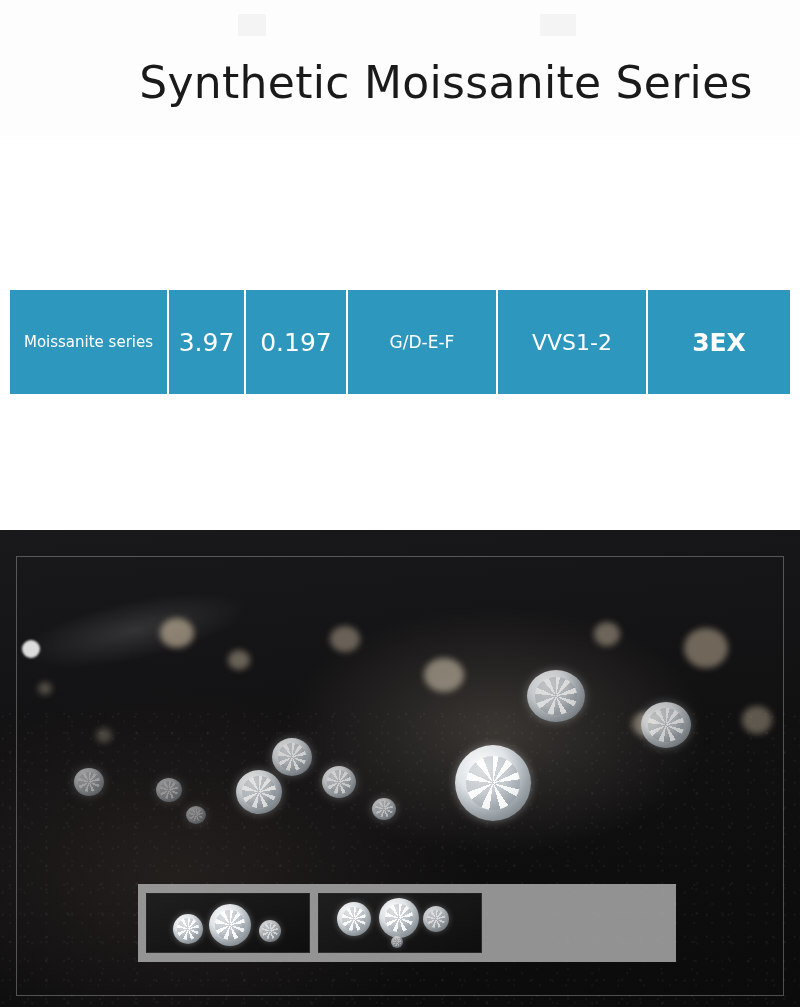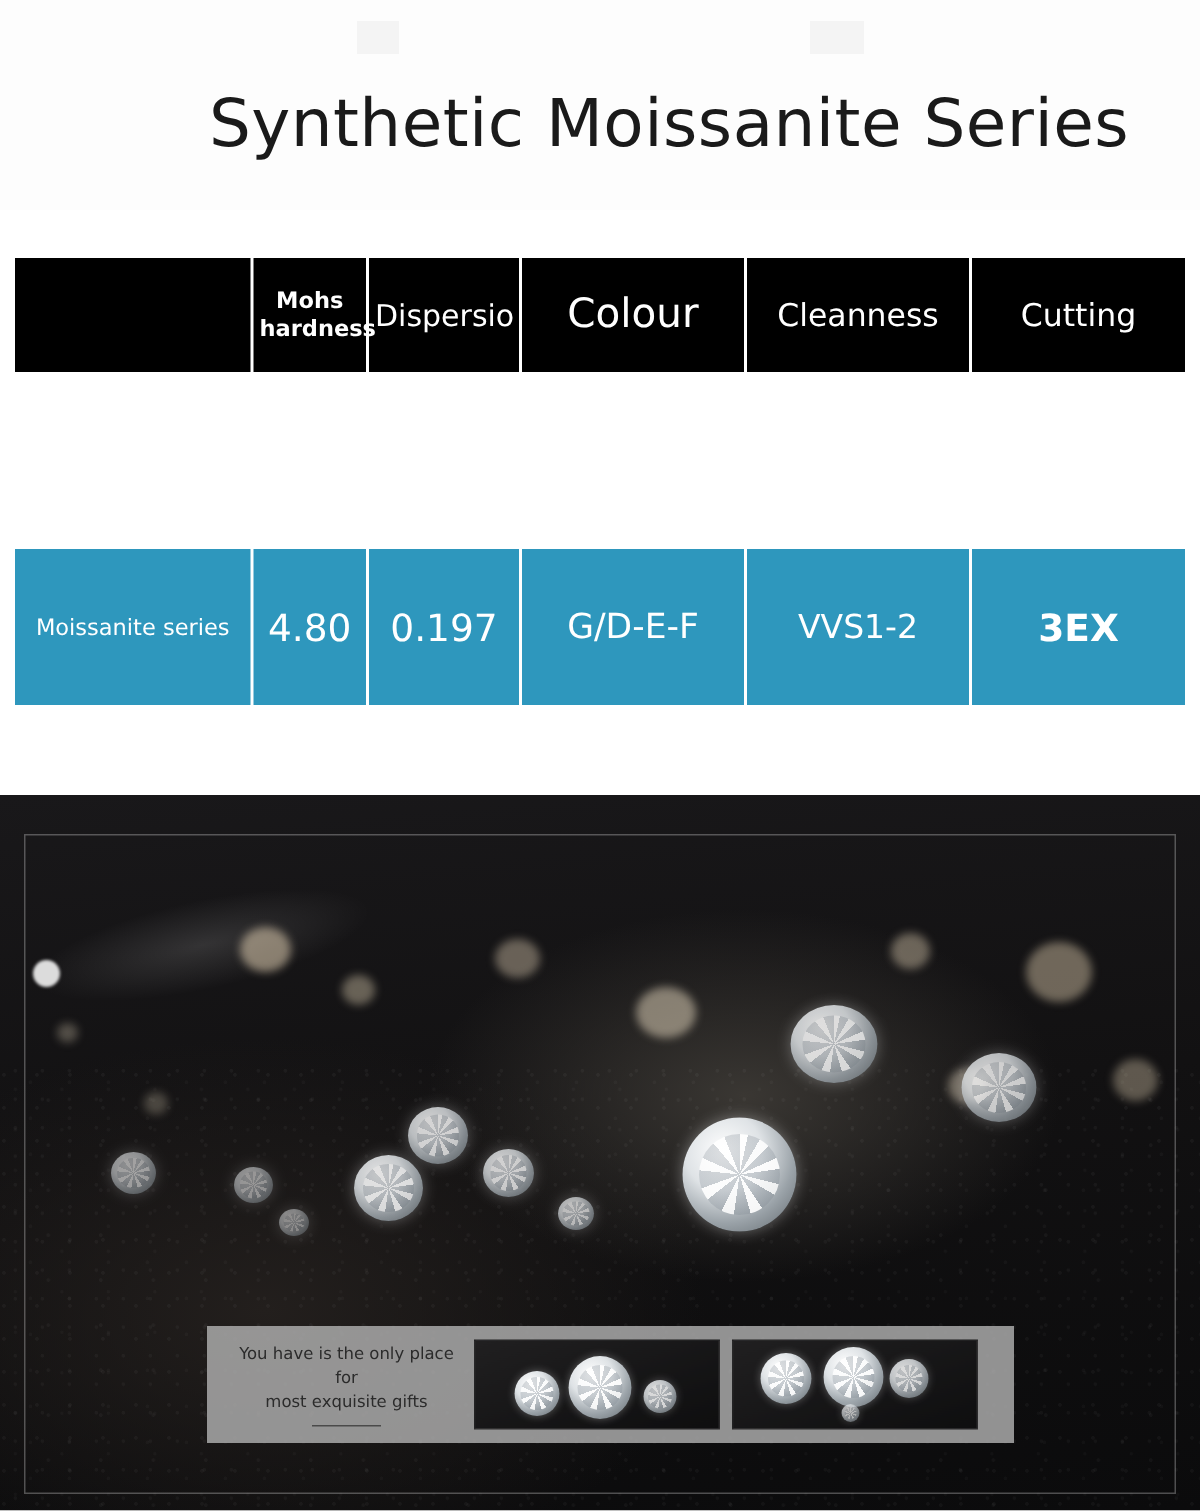--- a/index.html
+++ b/index.html
@@ -105,21 +105,21 @@
   .col-cut    { width: 143px; }
 
   .h-small { font-size: 15px; font-weight: bold; line-height: 19px; }
   .h-mid   { font-size: 20px; font-weight: 400; line-height: 24px; }
   .h-big   { font-size: 27px; font-weight: 400; line-height: 32px; }
   .h-clean { font-size: 21px; font-weight: 400; line-height: 26px; }
   .h-cut   { font-size: 21px; font-weight: 400; line-height: 26px; }
 
   .d-name  { font-size: 15px; line-height: 44px; margin-top: 16px; }
   .d-num   { font-size: 25px; }
-  .d-col   { font-size: 23px; }
+  .d-col   { font-size: 17px; }
   .d-clean { font-size: 22px; }
   .d-cut   { font-size: 25px; font-weight: bold; }
 
   
   .photo {
     position: absolute;
     left: 0;
     top: 530px;
     width: 800px;
     height: 477px;
@@ -245,39 +245,31 @@
     <table class="spec">
       <colgroup>
         <col class="col-name">
           <col class="col-mohs">
           <col class="col-disp">
         <col class="col-colour">
           <col class="col-clean">
           <col class="col-cut">
       </colgroup>
       <tbody>
-        <tr class="head-row">
-          <td></td>
-          <td class="h-small">Mohs hardness</td>
-          <td class="h-mid">Dispersio</td>
-          <td class="h-big">Colour</td>
-          <td class="h-clean">Cleanness</td>
-          <td class="h-cut">Cutting</td>
-        </tr>
         <tr class="blank-row">
           <td></td>
           <td></td>
           <td></td>
           <td></td>
           <td></td>
           <td></td>
         </tr>
         <tr class="data-row">
           <td class="d-name">Moissanite series</td>
-          <td class="d-num">4.80</td>
+          <td class="d-num">3.97</td>
           <td class="d-num">0.197</td>
           <td class="d-col">G/D-E-F</td>
           <td class="d-clean">VVS1-2</td>
           <td class="d-cut">3EX</td>
         </tr>
       </tbody>
     </table>
   </div>
 
   <div class="photo">
@@ -302,25 +294,20 @@
     <div class="gem" style="left:641px; top:172px; width:50px; height:46px; opacity:0.8;"></div>
     <div class="gem" style="left:272px; top:208px; width:40px; height:38px; opacity:0.82;"></div>
     <div class="gem" style="left:236px; top:240px; width:46px; height:44px; opacity:0.88;"></div>
     <div class="gem" style="left:322px; top:236px; width:34px; height:32px; opacity:0.8;"></div>
     <div class="gem" style="left:372px; top:268px; width:24px; height:22px; opacity:0.72;"></div>
     <div class="gem" style="left:74px;  top:238px; width:30px; height:28px; opacity:0.6;"></div>
     <div class="gem" style="left:156px; top:248px; width:26px; height:24px; opacity:0.55;"></div>
     <div class="gem" style="left:186px; top:276px; width:20px; height:18px; opacity:0.5;"></div>
 
     <div class="caption-strip" style="position:absolute; left:138px; top:354px;">
-      <div class="caption-text">
-        <div>You have is the only place for</div>
-        <div>most exquisite gifts</div>
-        <div class="caption-rule"></div>
-      </div>
       <div class="thumb">
         <div class="gem" style="left:26px; top:20px; width:30px; height:30px;"></div>
         <div class="gem" style="left:62px; top:10px; width:42px; height:42px;"></div>
         <div class="gem" style="left:112px; top:26px; width:22px; height:22px; opacity:0.85;"></div>
       </div>
       <div class="thumb">
         <div class="gem" style="left:18px; top:8px; width:34px; height:34px;"></div>
         <div class="gem" style="left:60px; top:4px; width:40px; height:40px;"></div>
         <div class="gem" style="left:104px; top:12px; width:26px; height:26px; opacity:0.85;"></div>
         <div class="gem" style="left:72px; top:42px; width:12px; height:12px; opacity:0.7;"></div>

